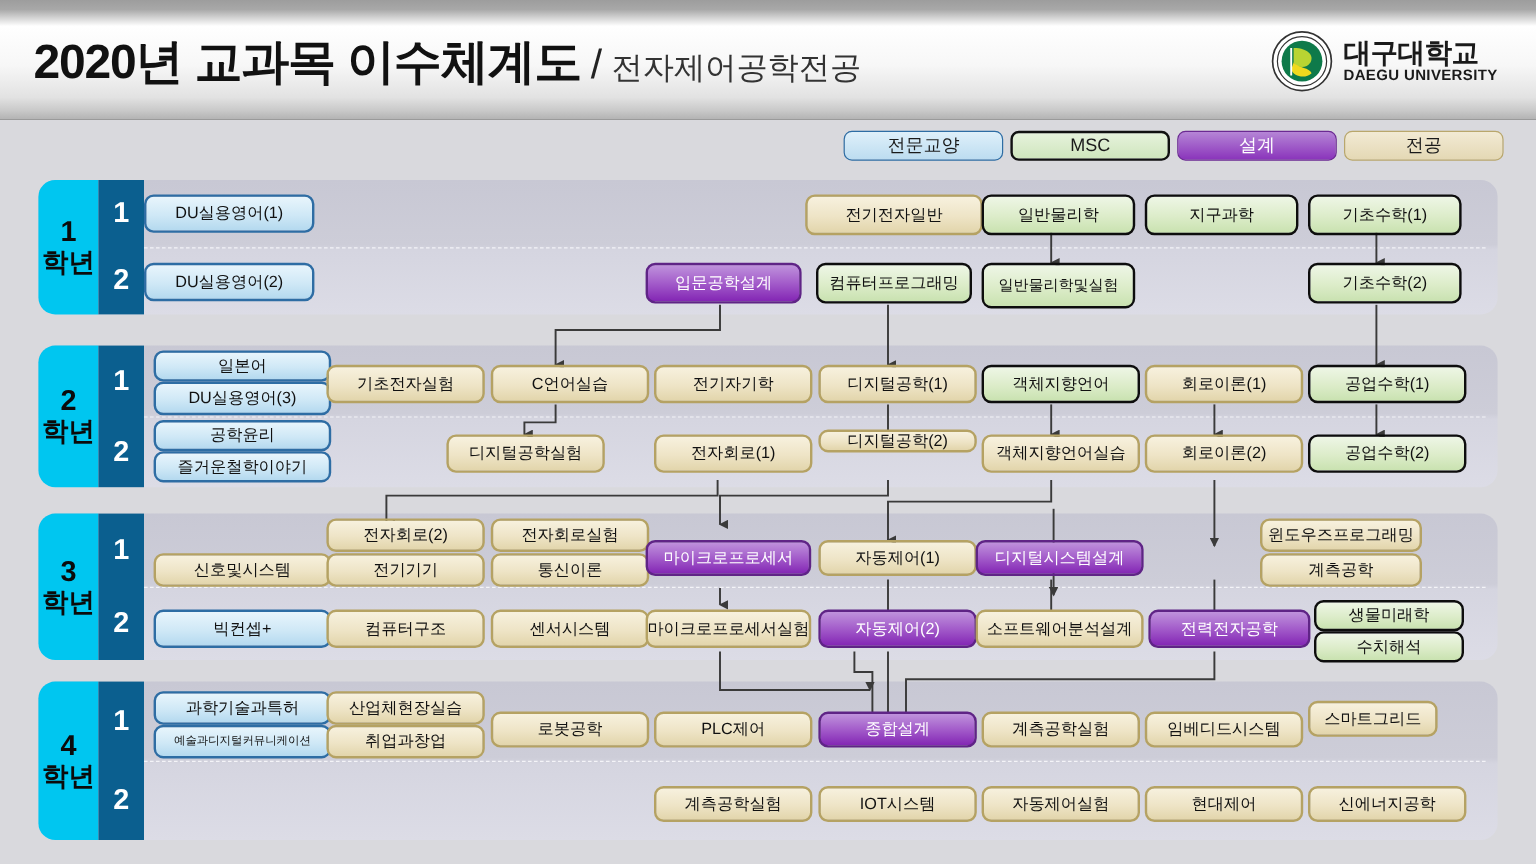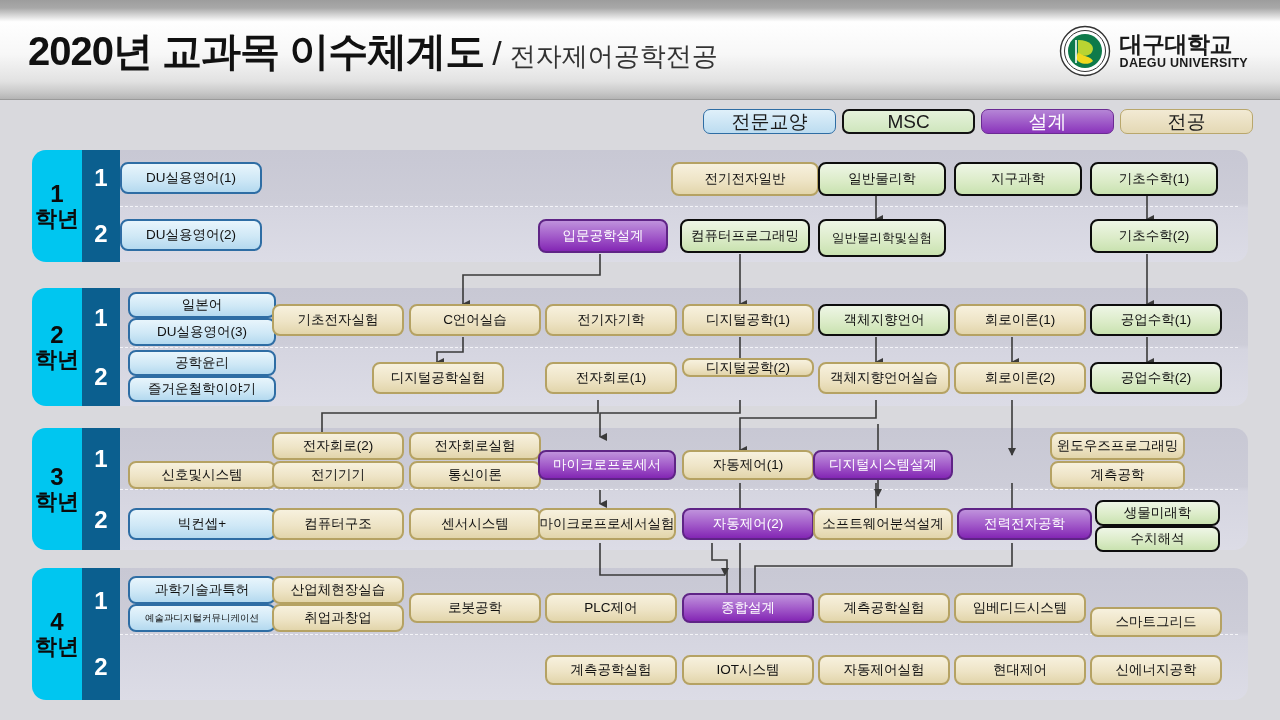--- a/index.html
+++ b/index.html
@@ -24,21 +24,21 @@
   #title-sub { font-size:26px; color:#333; white-space:nowrap;text-align:right; }
 
   #logo-wrap { position:absolute; right:32px; top:25px; display:flex; align-items:center; gap:9px; }
   #logo-mark { width:52px; height:52px; position:relative; }
   #logo-text-kr { font-size:23px; font-weight:bold; color:#1a1a1a; line-height:1.05; letter-spacing:-0.5px;}
   #logo-text-en { font-size:12.5px; font-weight:bold; color:#1a1a1a; letter-spacing:0.3px; }
 
   
   #legend { position:absolute; top:109px; left:703px; display:flex; gap:6px; }
   .legend-item {
-    width:133px; height:25px; border-radius:7px; font-size:19px;
+    width:133px; height:25px; border-radius:7px; font-size:15px;
     display:flex; align-items:center; justify-content:center; color:#1a1a1a;
   }
   .lg-blue  { background:linear-gradient(to bottom,#dff0fa,#bcdcf0); border:1.5px solid #2e6da4; }
   .lg-green { background:linear-gradient(to bottom,#e6f2dc,#cfe6bd); border:2px solid #111; }
   .lg-purple{ background:linear-gradient(to bottom,#b585d6,#8a34bb); border:1.5px solid #6b2a93; color:#fff; }
   .lg-beige { background:linear-gradient(to bottom,#f2ead4,#e4d8b4); border:1.5px solid #b9a76c; }
 
   
   .year-band { position:absolute; left:32px; width:1216px; }
   .band-bg {
@@ -265,20 +265,20 @@
 
   <div class="box t-blue" style="left:96px;top:8px;width:148px;height:28px">과학기술과특허</div>
   <div class="box t-blue small" style="left:96px;top:36px;width:148px;height:28px">예술과디지털커뮤니케이션</div>
   <div class="box t-beige" style="left:240px;top:8px;width:132px;height:28px">산업체현장실습</div>
   <div class="box t-beige" style="left:240px;top:36px;width:132px;height:28px">취업과창업</div>
   <div class="box t-beige" style="left:377px;top:25px;width:132px;height:30px">로봇공학</div>
   <div class="box t-beige" style="left:513px;top:25px;width:132px;height:30px">PLC제어</div>
   <div class="box t-purple" style="left:650px;top:25px;width:132px;height:30px">종합설계</div>
   <div class="box t-beige" style="left:786px;top:25px;width:132px;height:30px">계측공학실험</div>
   <div class="box t-beige" style="left:922px;top:25px;width:132px;height:30px">임베디드시스템</div>
-  <div class="box t-beige" style="left:1058px;top:39px;width:132px;height:30px">스마트그리드</div>
+  <div class="box t-beige" style="left:1058px;top:16px;width:108px;height:30px">스마트그리드</div>
 
   <div class="box t-beige" style="left:513px;top:87px;width:132px;height:30px">계측공학실험</div>
   <div class="box t-beige" style="left:650px;top:87px;width:132px;height:30px">IOT시스템</div>
   <div class="box t-beige" style="left:786px;top:87px;width:132px;height:30px">자동제어실험</div>
   <div class="box t-beige" style="left:922px;top:87px;width:132px;height:30px">현대제어</div>
   <div class="box t-beige" style="left:1058px;top:87px;width:132px;height:30px">신에너지공학</div>
 </div>
 
 </body></html>

